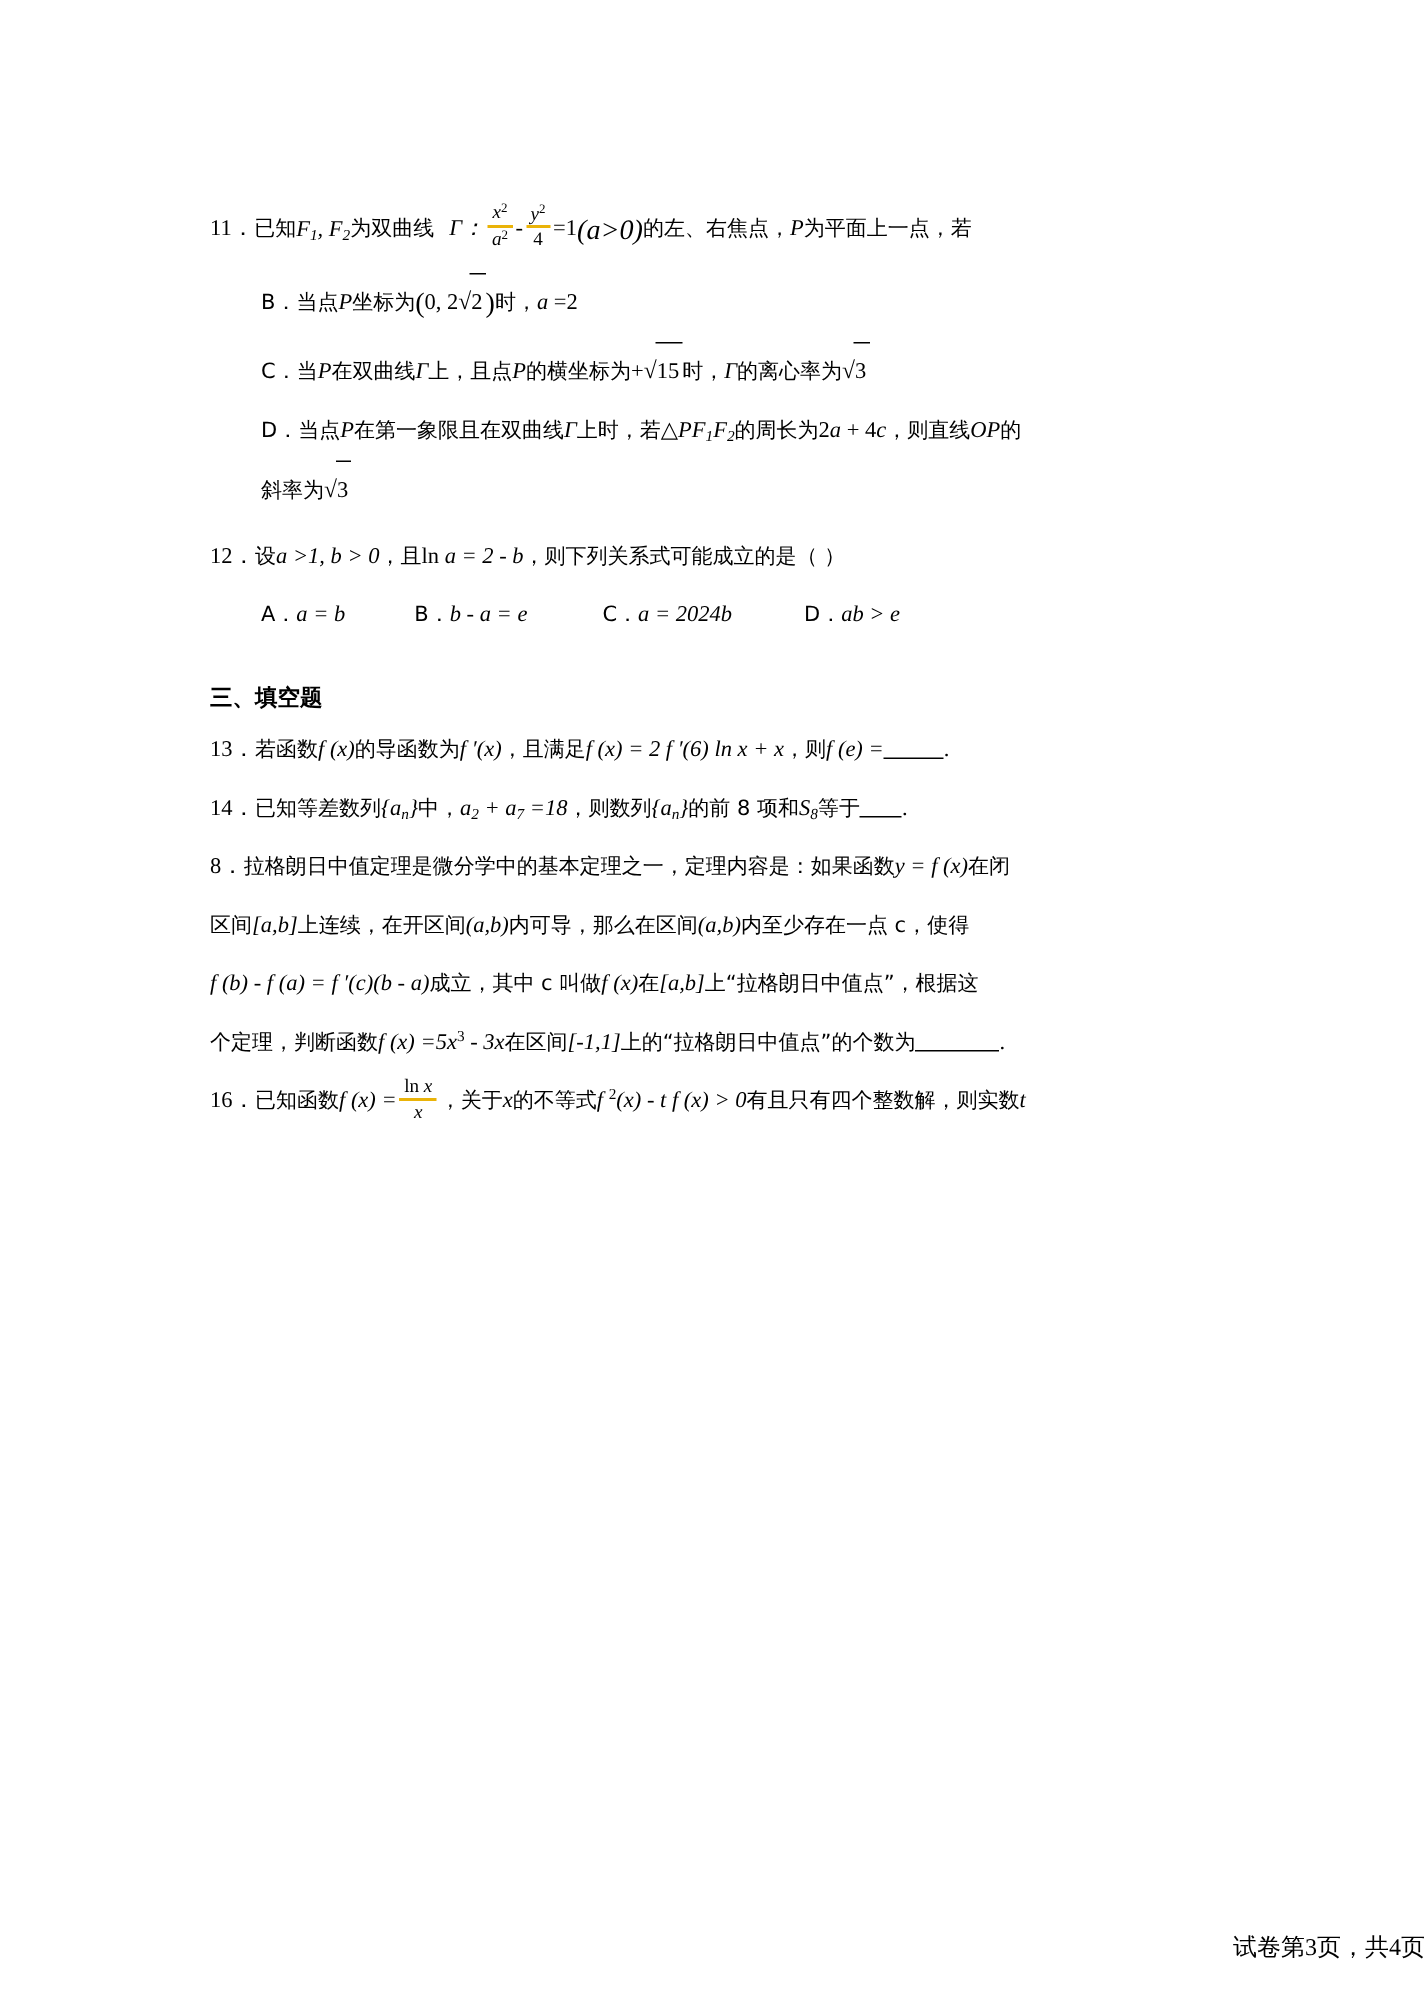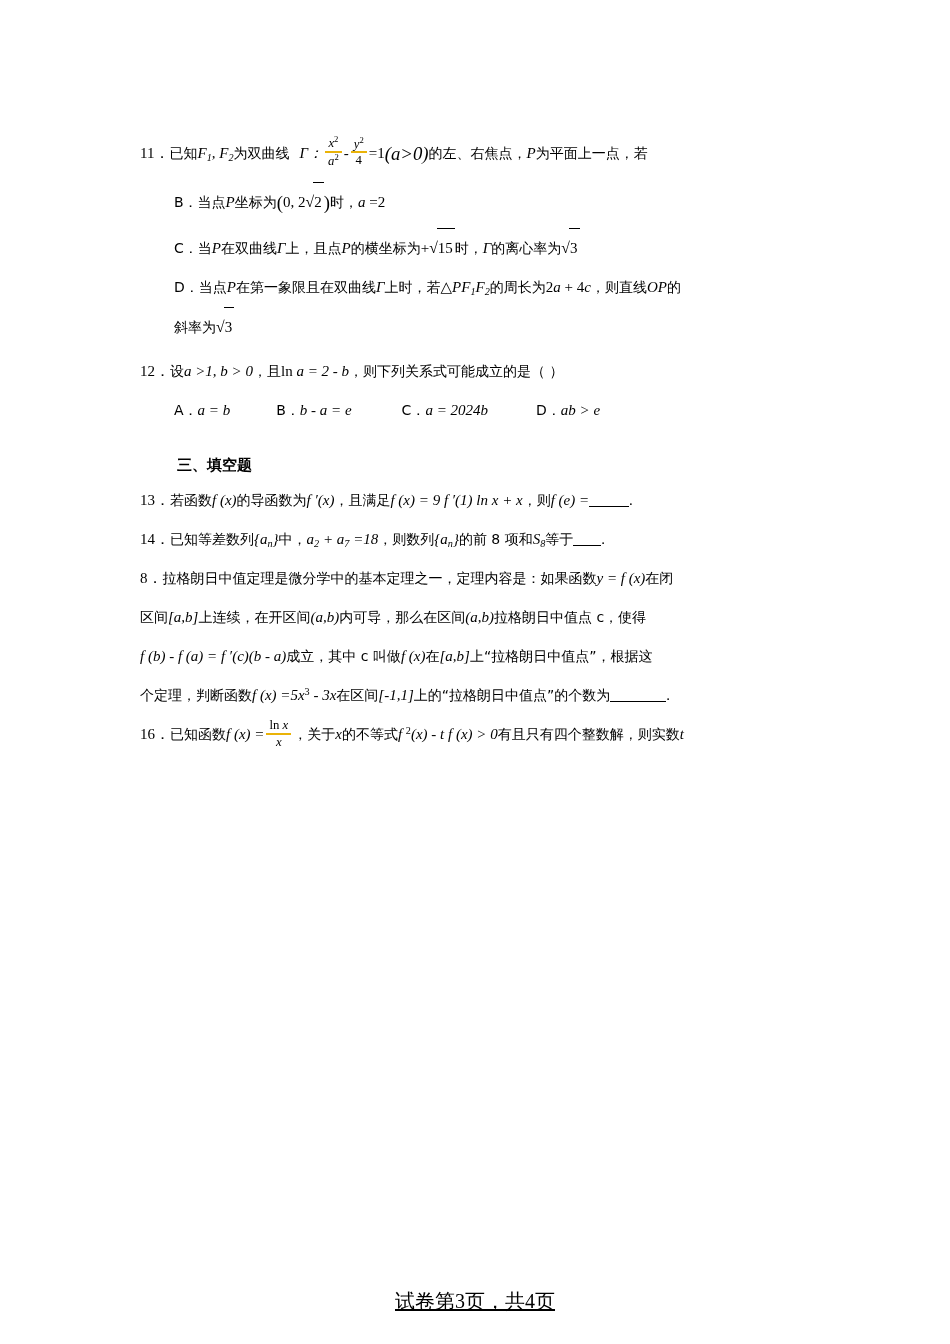--- a/index.html
+++ b/index.html
@@ -112,21 +112,20 @@
   .bigparen {
     font-size: 1.25em;
     vertical-align: -0.12em;
   }
   .sect-title {
     font-weight: bold;
     font-size: 15px;
     margin-top: 26px;
     margin-bottom: 6px;
     font-family: Liberation Sans, sans-serif;
-    margin-left: 37px;
   }
   .blank-s {
     display: inline-block;
     border-bottom: 1px solid #000;
     width: 40px;
     vertical-align: -2px;
   }
   .blank-m {
     display: inline-block;
     border-bottom: 1px solid #000;
@@ -137,24 +136,23 @@
     display: inline-block;
     border-bottom: 1px solid #000;
     width: 56px;
     vertical-align: -2px;
   }
   .footer {
     position: absolute;
     left: 0;
     top: 1288px;
     width: 950px;
-    text-align: center;
-    font-size: 20px;
-    font-family: "Liberation Serif", "DejaVu Serif", serif;
-    text-decoration: underline;
+    text-align: right;
+    font-size: 16px;
+    font-family: "Liberation Serif", "DejaVu Serif", serif;
   }
   .op-gap1 { display:inline-block; width: 46px; }
   .op-gap2 { display:inline-block; width: 50px; }
   .op-gap3 { display:inline-block; width: 48px; }
   .cjk { font-family: "DejaVu Sans", "Liberation Sans", sans-serif; font-size: 14px;}
   .s-space { display:inline-block; width:10px; }
 </style>
 </head>
 <body>
 
@@ -185,36 +183,36 @@
       </div>
       <div class="line indent opts-row">
         <span class="opt"><span class="cjk">A．</span><span class="mi">a = b</span></span><span class="op-gap1"></span><span class="opt"><span class="cjk">B．</span><span class="mi">b - a = e</span></span><span class="op-gap2"></span><span class="opt"><span class="cjk">C．</span><span class="mi">a = 2024b</span></span><span class="op-gap3"></span><span class="opt"><span class="cjk">D．</span><span class="mi">ab &gt; e</span></span>
       </div>
     </div>
 
     <div class="sect-title">三、填空题</div>
 
     <div class="qblock">
       <div class="line">
-        <span class="qnum">13．</span><span class="cjk">若函数</span><span class="mi">f (x)</span><span class="cjk">的导函数为</span><span class="mi">f ′(x)</span><span class="cjk">，且满足</span><span class="mi">f (x) = 9 f ′(1) ln x + x</span><span class="cjk">，则</span><span class="mi">f (e) =</span><span class="blank-s"></span><span class="mn">.</span>
+        <span class="qnum">13．</span><span class="cjk">若函数</span><span class="mi">f (x)</span><span class="cjk">的导函数为</span><span class="mi">f ′(x)</span><span class="cjk">，且满足</span><span class="mi">f (x) = 2 f ′(6) ln x + x</span><span class="cjk">，则</span><span class="mi">f (e) =</span><span class="blank-s"></span><span class="mn">.</span>
       </div>
     </div>
 
     <div class="qblock">
       <div class="line">
         <span class="qnum">14．</span><span class="cjk">已知等差数列</span><span class="mi">{a<span class="sub">n</span>}</span><span class="cjk">中，</span><span class="mi">a<span class="sub">2</span> + a<span class="sub">7</span> =18</span><span class="cjk">，则数列</span><span class="mi">{a<span class="sub">n</span>}</span><span class="cjk">的前 8 项和</span><span class="mi">S<span class="sub">8</span></span><span class="cjk">等于</span><span class="blank-m"></span><span class="mn">.</span>
       </div>
     </div>
 
     <div class="qblock">
       <div class="line">
         <span class="qnum">8．</span><span class="cjk">拉格朗日中值定理是微分学中的基本定理之一，定理内容是：如果函数</span><span class="mi">y = f (x)</span><span class="cjk">在闭</span>
       </div>
       <div class="line">
-        <span class="cjk">区间</span><span class="mi">[a,b]</span><span class="cjk">上连续，在开区间</span><span class="mi">(a,b)</span><span class="cjk">内可导，那么在区间</span><span class="mi">(a,b)</span><span class="cjk">拉格朗日中值点 c，使得</span>
+        <span class="cjk">区间</span><span class="mi">[a,b]</span><span class="cjk">上连续，在开区间</span><span class="mi">(a,b)</span><span class="cjk">内可导，那么在区间</span><span class="mi">(a,b)</span><span class="cjk">内至少存在一点 c，使得</span>
       </div>
       <div class="line">
         <span class="mi">f (b) - f (a) = f ′(c)(b - a)</span><span class="cjk">成立，其中 c 叫做</span><span class="mi">f (x)</span><span class="cjk">在</span><span class="mi">[a,b]</span><span class="cjk">上“拉格朗日中值点”，根据这</span>
       </div>
       <div class="line">
         <span class="cjk">个定理，判断函数</span><span class="mi">f (x) =5x<span class="supn">3</span> - 3x</span><span class="cjk">在区间</span><span class="mi">[-1,1]</span><span class="cjk">上的“拉格朗日中值点”的个数为</span><span class="blank-l"></span><span class="mn">.</span>
       </div>
     </div>
 
     <div class="qblock">

